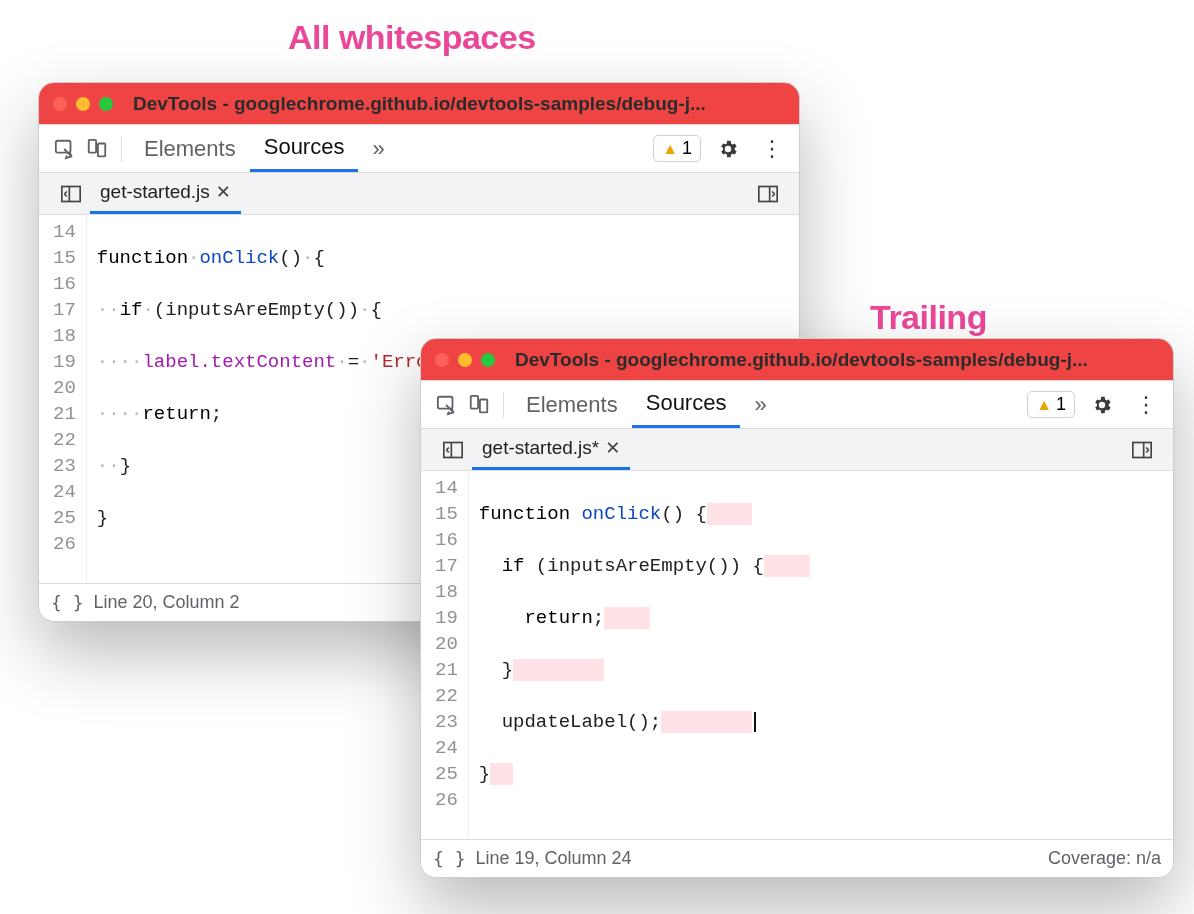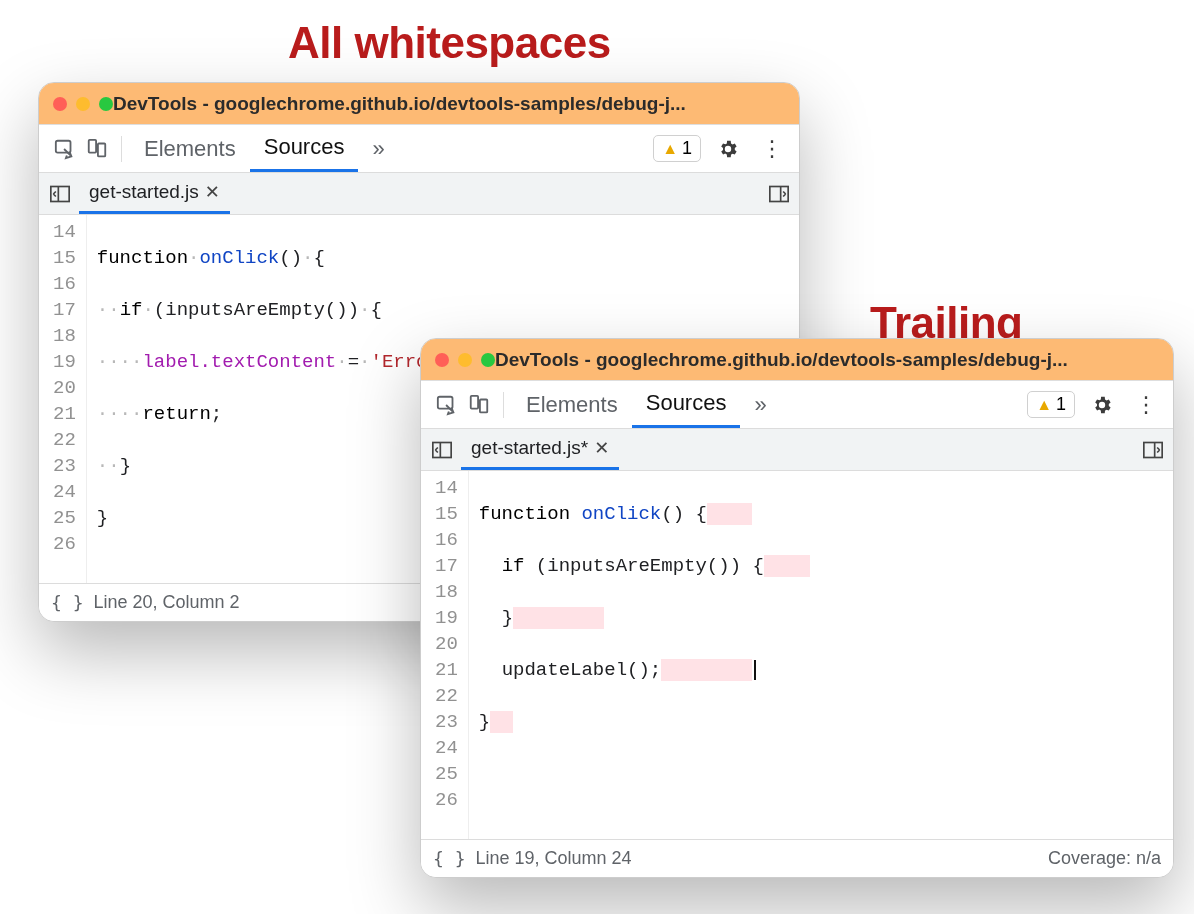--- a/index.html
+++ b/index.html
@@ -8,42 +8,42 @@
     width: 1194px;
     height: 914px;
     background: #fff;
     font-family: -apple-system, BlinkMacSystemFont, "Segoe UI", Helvetica, Arial, sans-serif;
     position: relative;
     overflow: hidden;
   }
   .annotation {
     position: absolute;
     font-weight: 800;
-    font-size: 44px;
-    color: #b91c1c;
+    font-size: 34px;
+    color: #ec4899;
     letter-spacing: -0.5px;
   }
   .window {
     position: absolute;
     background: #fff;
     border: 1px solid #cdcdcd;
     border-radius: 16px;
     box-shadow: 0 30px 70px rgba(0,0,0,0.28);
     overflow: hidden;
     display: flex;
     flex-direction: column;
   }
   .titlebar {
     display: flex;
     align-items: center;
     height: 42px;
     padding: 0 14px;
-    background: #fdba74;
+    background: #ef4444;
     border-bottom: 1px solid #dedede;
-    gap: 0;
+    gap: 20px;
   }
   .traffic { display: flex; gap: 9px; }
   .dot { width: 14px; height: 14px; border-radius: 50%; }
   .dot.r { background:#ff5f57;} .dot.y{background:#febc2e;} .dot.g{background:#28c840;}
   .title-text { font-size: 19px; font-weight: 700; color:#2b2b2b; white-space:nowrap; overflow:hidden; text-overflow:ellipsis;}
   .toolbar {
     display:flex; align-items:center; height:48px;
     border-bottom:1px solid #dcdcdc; padding:0 10px;
     background:#fff;
   }
@@ -51,21 +51,21 @@
   .tb-sep { width:1px; height:26px; background:#ddd; margin:0 8px;}
   .tabs-row {display:flex; align-items:stretch; height:100%;}
   .ptab { display:flex; align-items:center; padding:0 14px; font-size:22px; color:#5f6368; cursor:pointer; }
   .ptab.active { color:#111; border-bottom:3px solid #1a73e8; font-weight:500;}
   .chips { margin-left:auto; display:flex; align-items:center; gap:10px;}
   .warn-chip { display:flex; align-items:center; gap:4px; border:1px solid #d0d0d0; border-radius:5px; padding:2px 8px; font-size:18px; font-weight:500;}
   .warn-chip .tri{color:#e8a800; font-size:16px;}
   .gear, .kebab { font-size:22px; color:#3c3c3c; padding:0 6px; cursor:pointer;}
   .filebar {
     display:flex; align-items:center; height:42px;
-    background:#f1f3f4; border-bottom:1px solid #dcdcdc; padding:0 6px;
+    background:#f1f3f4; border-bottom:1px solid #dcdcdc; padding:0 17px;
   }
   .fb-btn { width:30px; display:flex; align-items:center; justify-content:center; color:#444;}
   .ftab {
     display:flex; align-items:center; padding:0 10px; height:100%;
     font-size:19px; color:#202124;
     border-bottom:3px solid #1a73e8; margin-left:4px;
   }
   .ftab .x { margin-left:6px; font-size:18px; color:#444; cursor:pointer;}
   .fb-right{ margin-left:auto; width:28px; display:flex; justify-content:center;}
   .editor {
@@ -268,20 +268,21 @@
         <div>21</div>
         <div>22</div>
         <div>23</div>
         <div>24</div>
         <div>25</div>
         <div>26</div>
     </div>
     <div class="code">
 <div><span class="kw">function</span><span class="fn"> onClick</span><span class="txt">() {</span><span class="trail">    </span></div>
 <div><span>  </span><span class="kw">if</span><span class="txt"> (inputsAreEmpty()) {</span><span class="trail">    </span></div>
+<div><span>    </span><span class="kw">return</span><span class="txt">;</span><span class="trail">    </span></div>
 <div><span>  </span><span class="txt">}</span><span class="trail">        </span></div>
 <div><span>  </span><span class="txt">updateLabel();</span><span class="trail">        </span><span class="cursor"></span></div>
 <div><span class="txt">}</span><span class="trail">  </span></div>
 
 
 
 
 
 
     </div>

